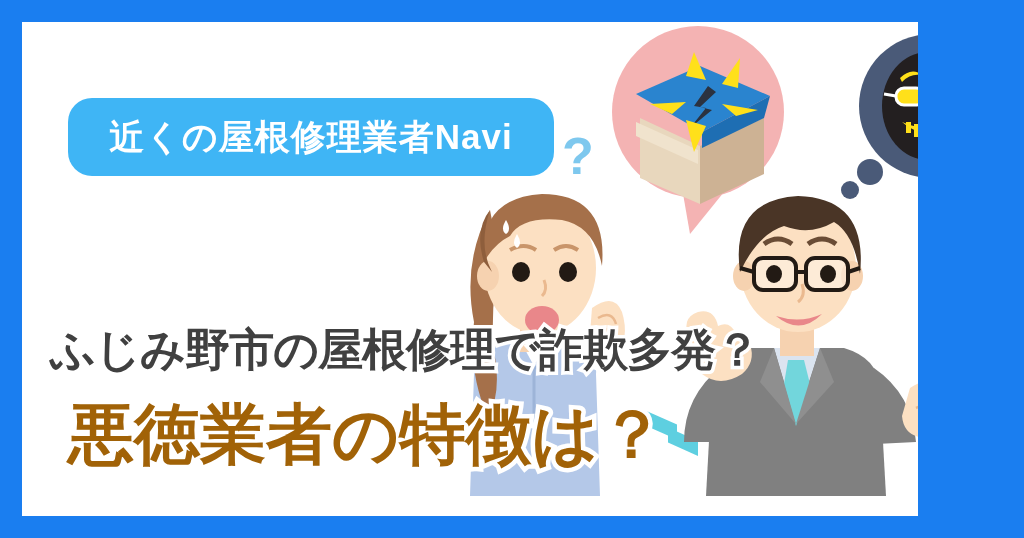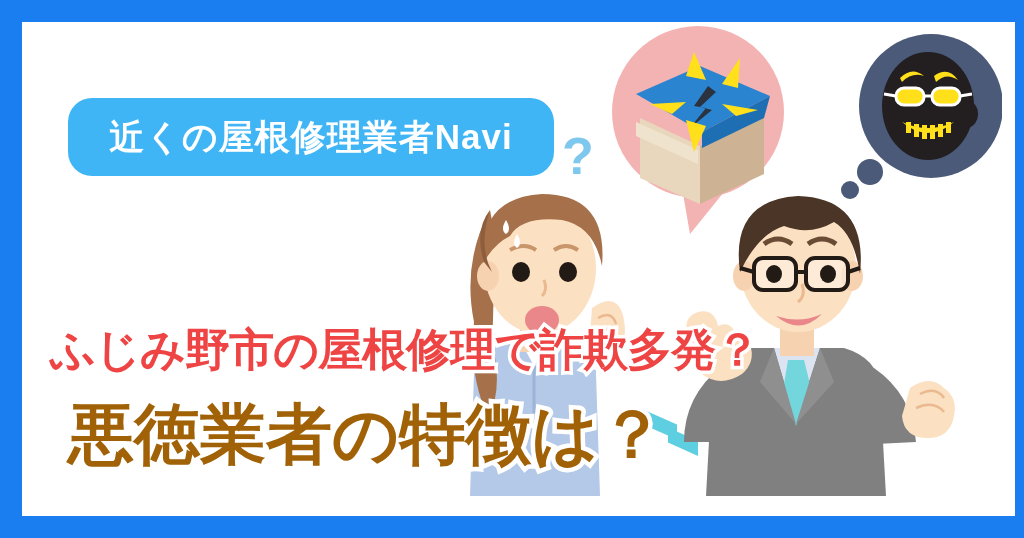--- a/index.html
+++ b/index.html
@@ -18,21 +18,21 @@
   
   .frame {
     position: absolute;
     inset: 0;
     background: #1a7ef0;
   }
   .stage {
     position: absolute;
     left: 22px;
     top: 22px;
-    width: 993px;
+    width: 896px;
     height: 494px;
     background: #ffffff;
     overflow: hidden;
   }
 
   
   .badge {
     position: absolute;
     left: 46px;
     top: 76px;
@@ -63,21 +63,21 @@
     line-height: 1;
   }
 
   
   .headline-1 {
     position: absolute;
     left: 28px;
     top: 298px;
     font-size: 45px;
     font-weight: bold;
-    color: #ef4444;
+    color: #404040;
     white-space: nowrap;
     letter-spacing: -1px;
     z-index: 30;
     -webkit-text-stroke: 7px #ffffff;
     paint-order: stroke fill;
     font-family: Liberation Mono, monospace;
   }
   .headline-2 {
     position: absolute;
     left: 46px;

